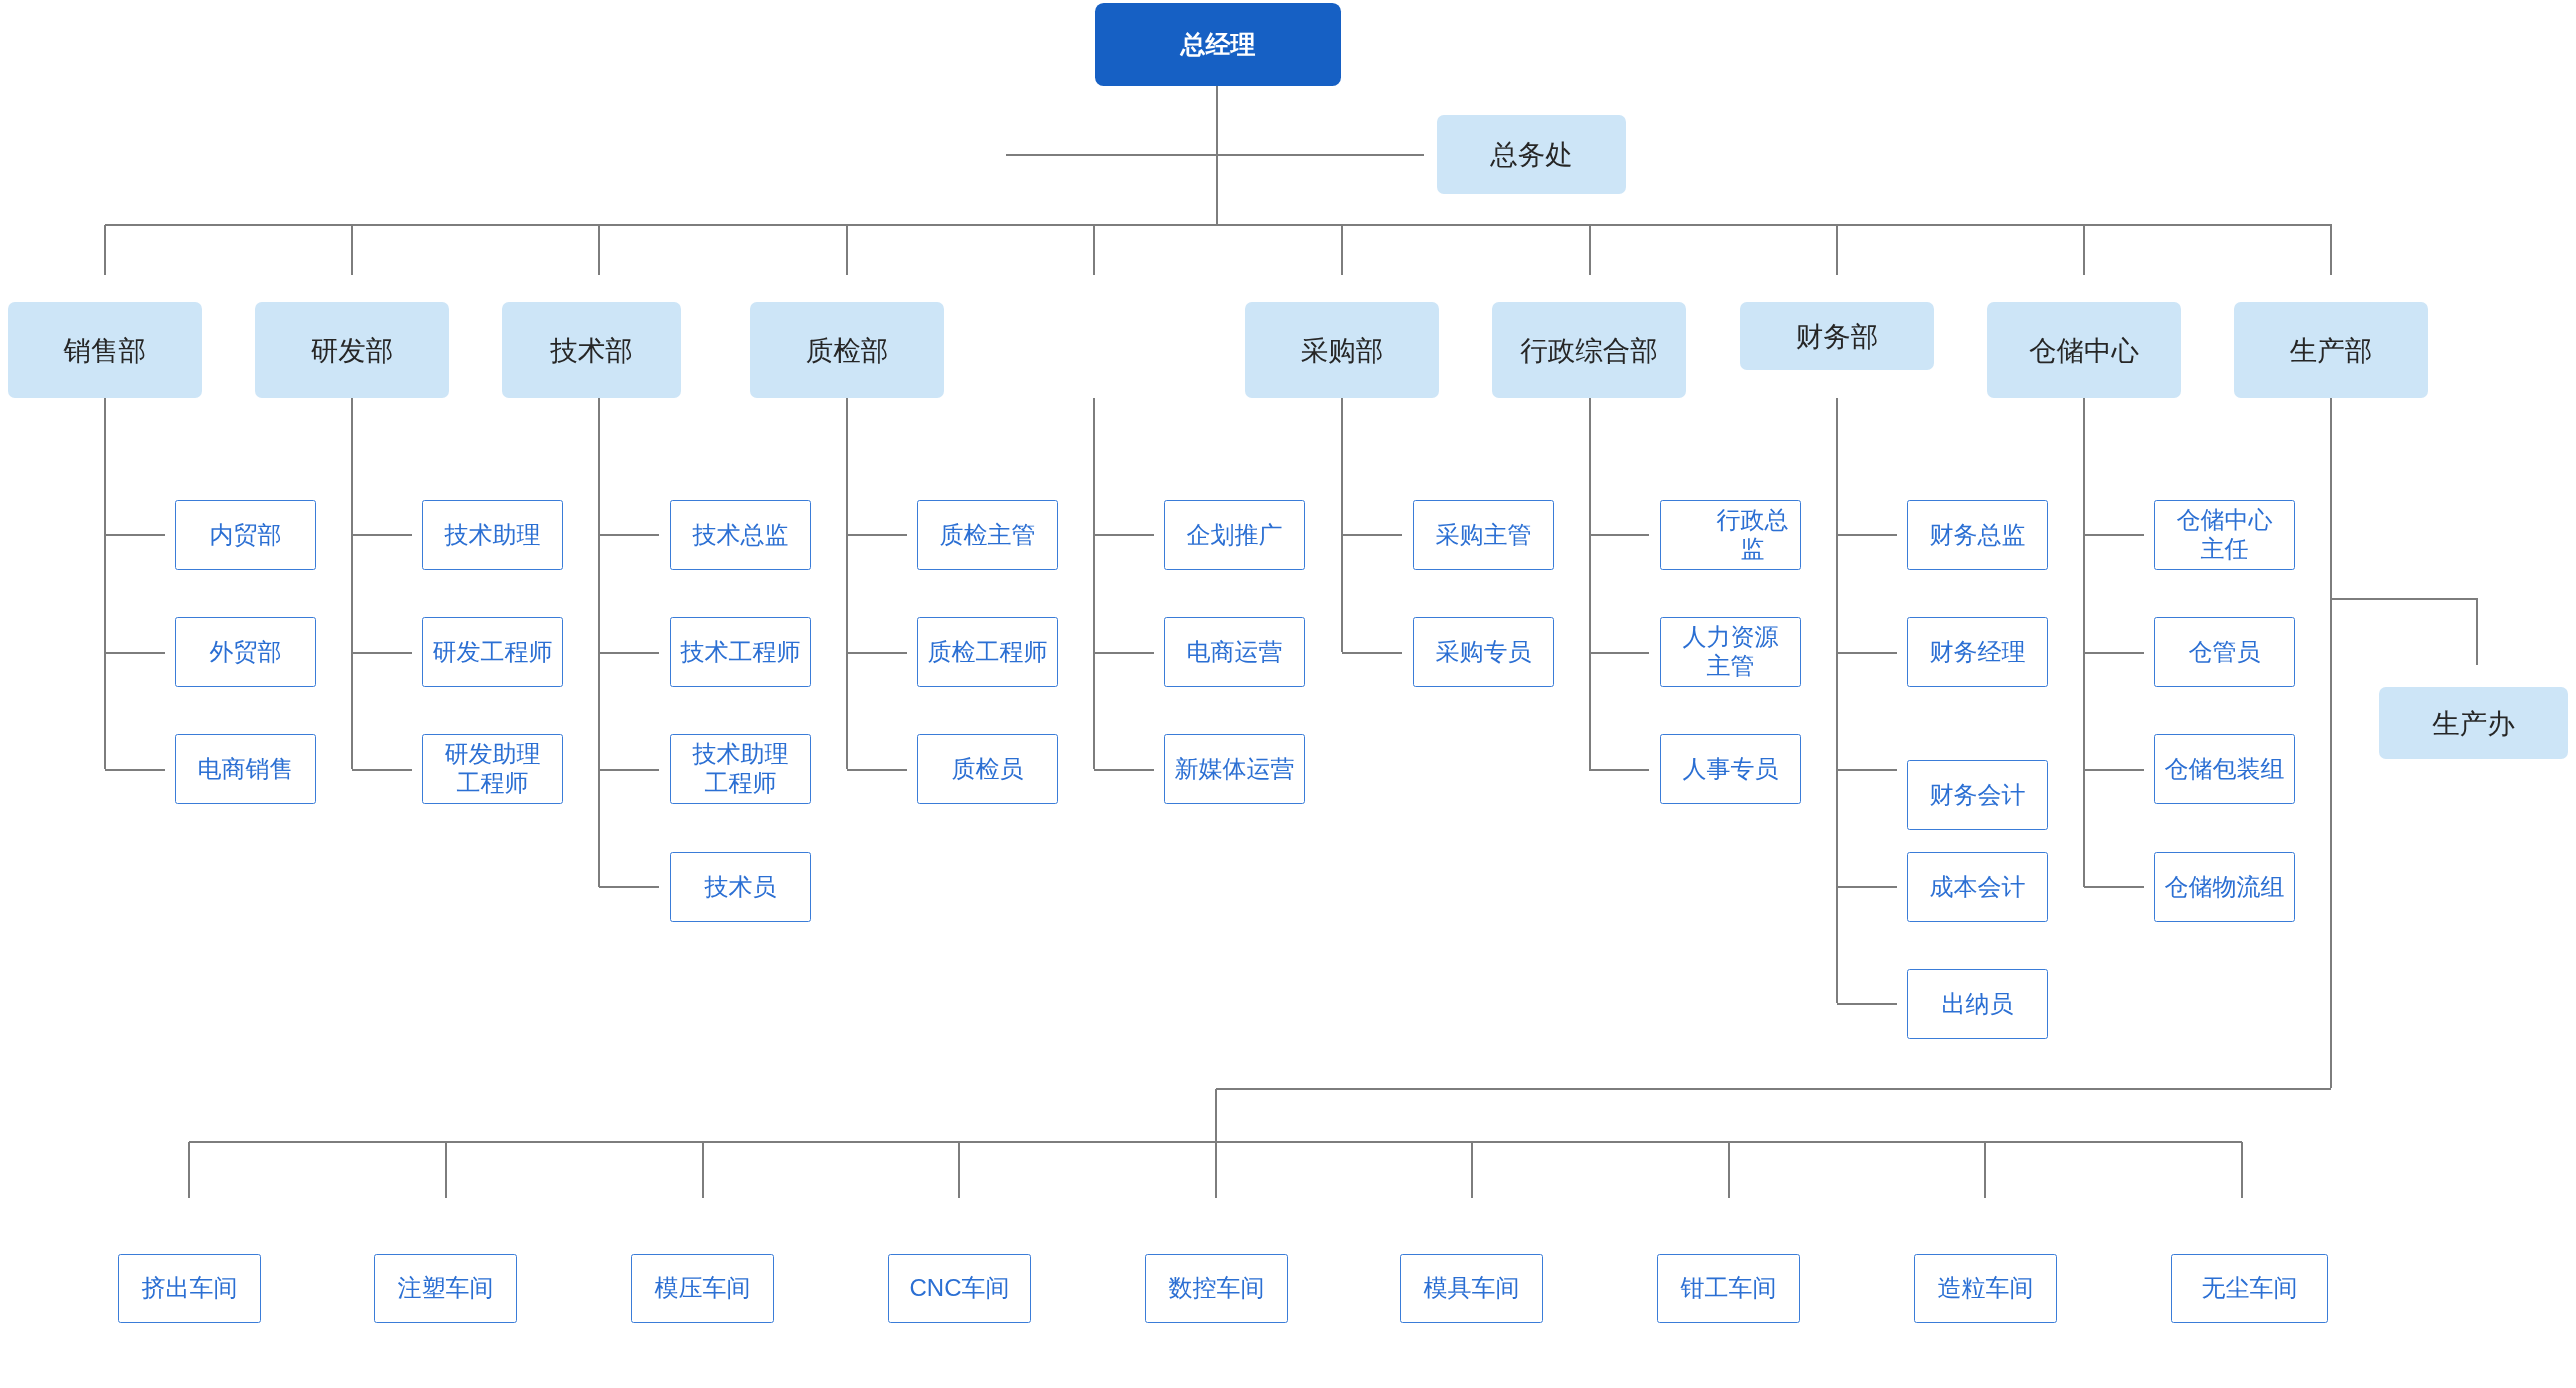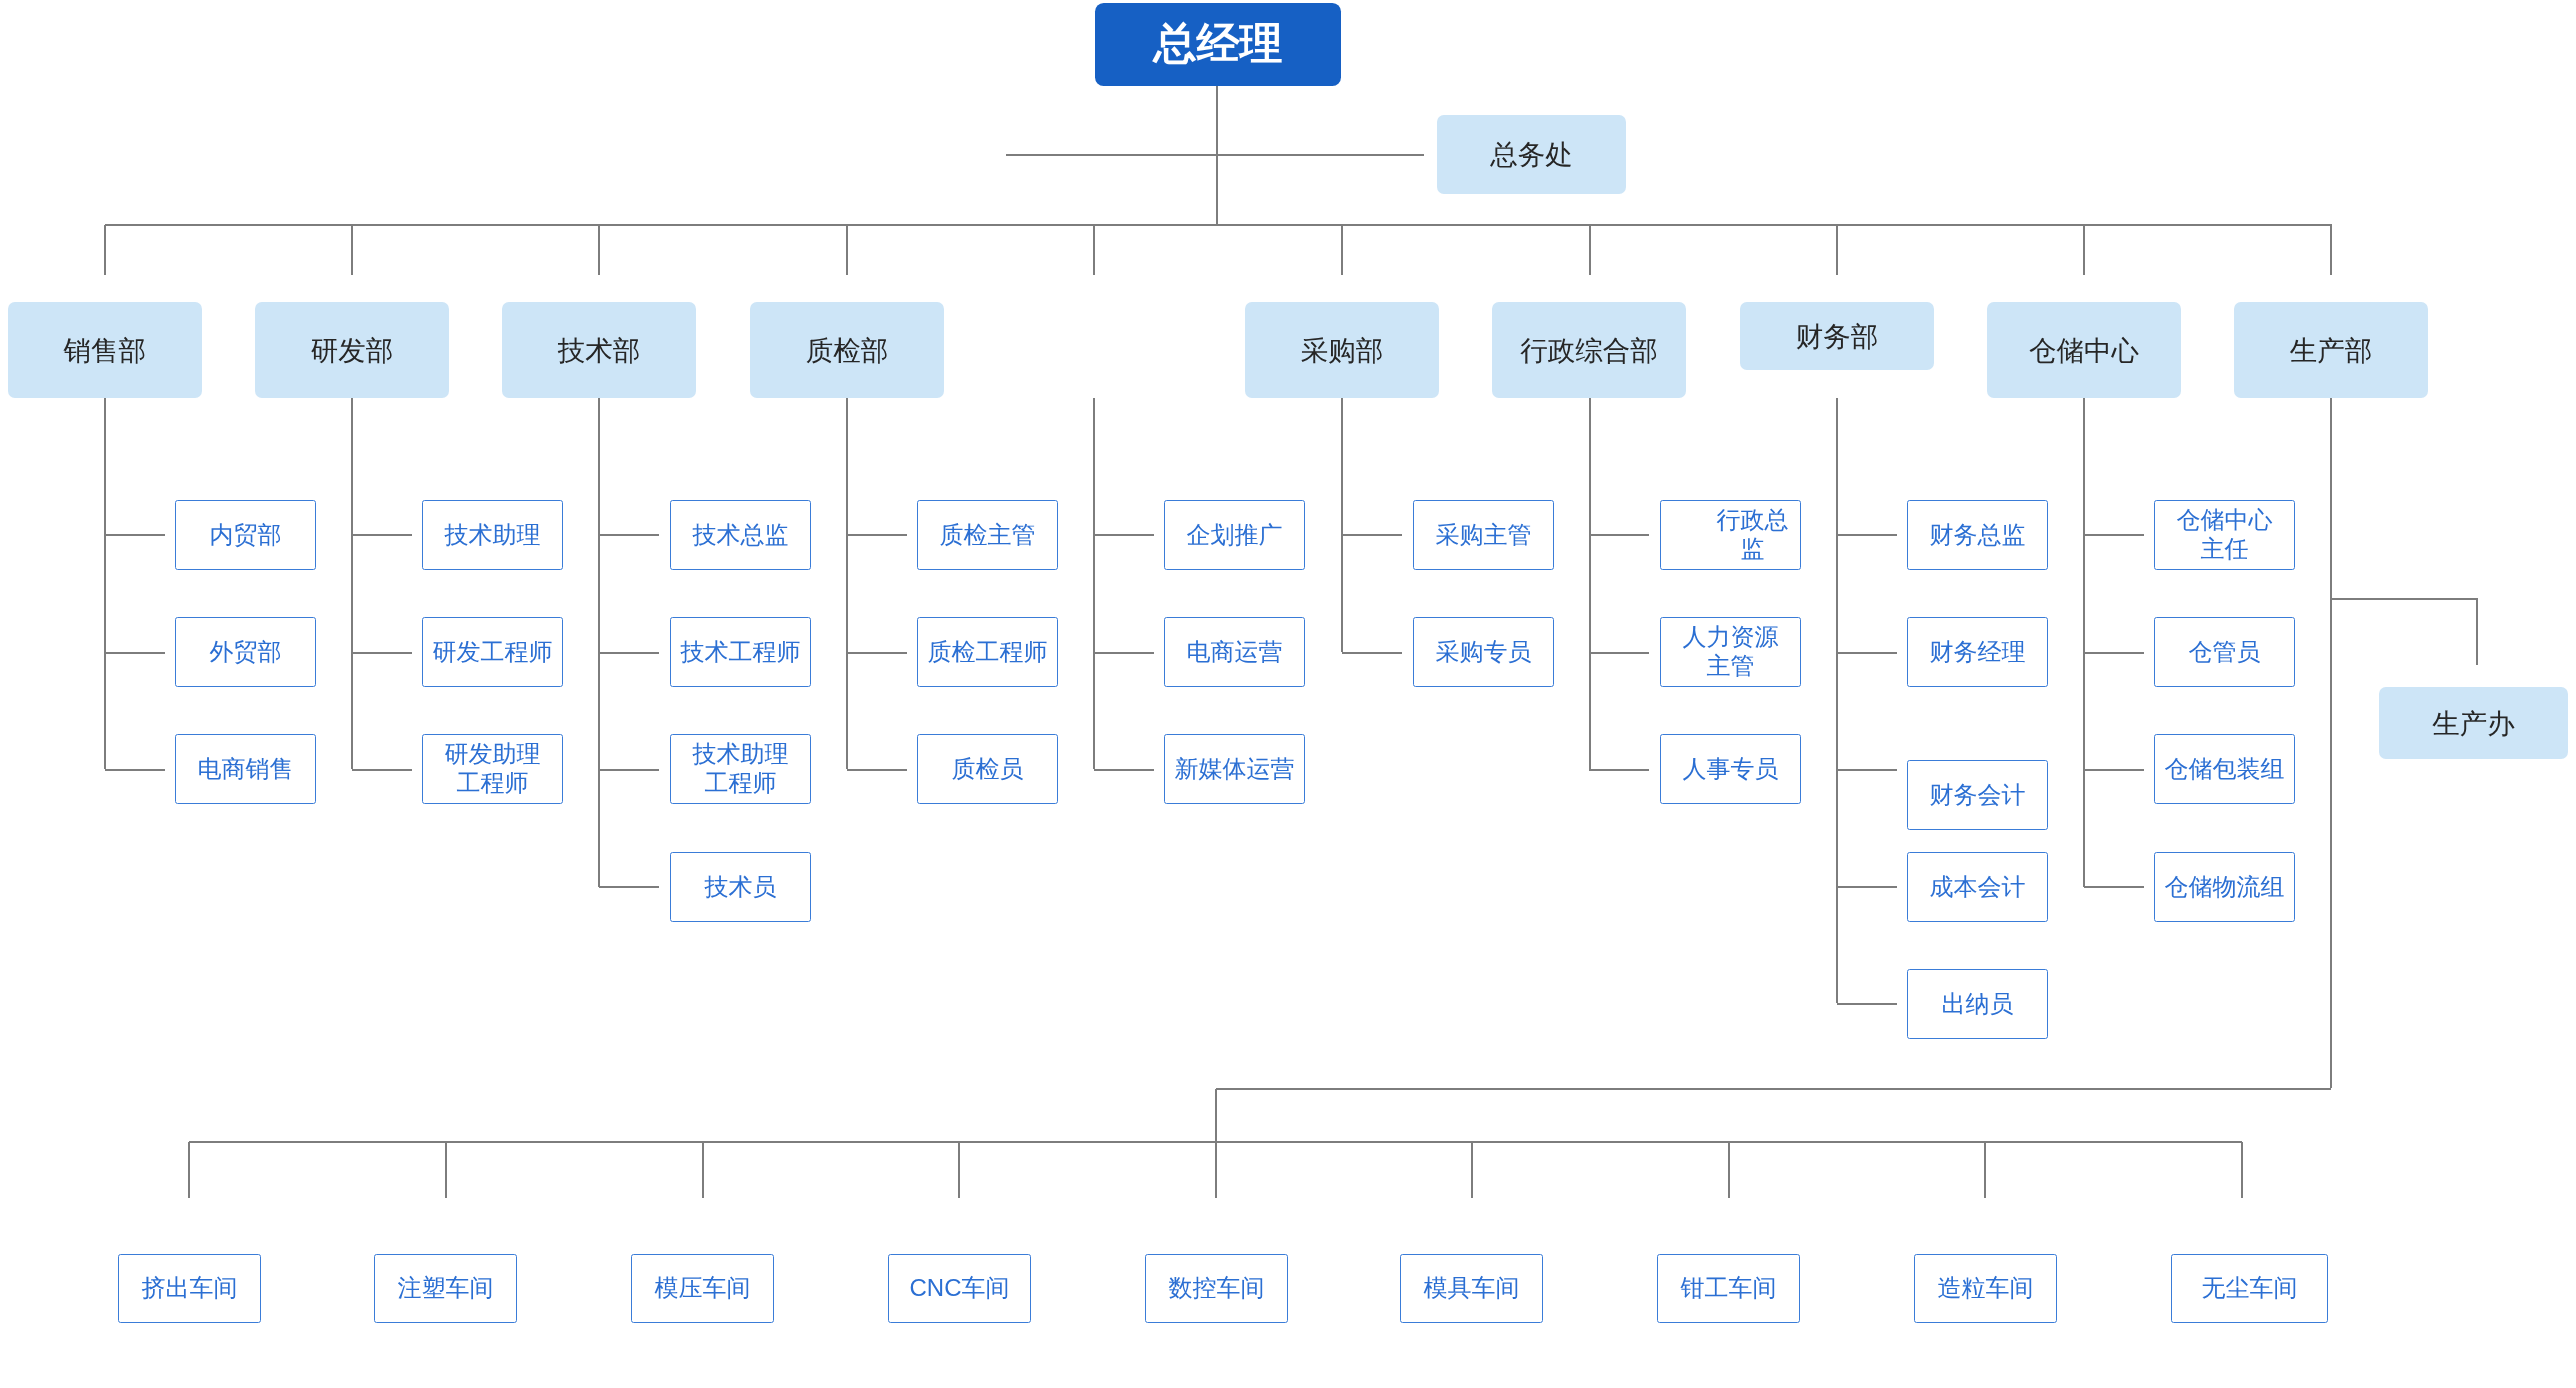--- a/index.html
+++ b/index.html
@@ -6,21 +6,21 @@
   .canvas{
     position:relative;width:2576px;height:1388px;background:#ffffff;
     font-family:"Liberation Sans", sans-serif;overflow:hidden;
   }
   .box{
     position:absolute;display:flex;align-items:center;justify-content:center;
     box-sizing:border-box;text-align:center;line-height:1.2;white-space:pre-line;
   }
   .box-primary{
     background:#1660C4;color:#ffffff;border-radius:8.6px;
-    font-weight:bold;font-size:43px;
+    font-weight:bold;font-size:25px;
   }
   .box-light{
     background:#CDE5F7;color:#262626;border-radius:6.9px;font-size:27.5px;
   }
   .box-white{
     background:#ffffff;border:1.7px solid #3A7CD8;color:#2B6FD3;
     border-radius:2.6px;font-size:24px;
   }
   .hline,.vline{position:absolute;background:#7d7d7d;}
   .hline{height:1.7px;}
@@ -49,21 +49,21 @@
     <div class="box box-light" style="left: 255px; top: 302px; width: 194px; height: 96px;"><span class="lbl">研发部</span></div>
     <div class="vline" style="left: 351px; top: 398px; height: 371px;"></div>
     <div class="hline" style="left: 352px; top: 534px; width: 60px;"></div>
     <div class="box box-white" style="left: 422px; top: 500px; width: 141px; height: 70px;"><span class="lbl">技术助理</span></div>
     <div class="hline" style="left: 352px; top: 652px; width: 60px;"></div>
     <div class="box box-white" style="left: 422px; top: 617px; width: 141px; height: 70px;"><span class="lbl">研发工程师</span></div>
     <div class="hline" style="left: 352px; top: 769px; width: 60px;"></div>
     <div class="box box-white" style="left: 422px; top: 734px; width: 141px; height: 70px;"><span class="lbl">研发助理
 工程师</span></div>
     <div class="vline" style="left: 598px; top: 225px; height: 50px;"></div>
-    <div class="box box-light" style="left: 502px; top: 302px; width: 194px; height: 96px;"><span class="lbl">技术部</span></div>
+    <div class="box box-light" style="left: 502px; top: 302px; width: 179px; height: 96px;"><span class="lbl">技术部</span></div>
     <div class="vline" style="left: 598px; top: 398px; height: 489px;"></div>
     <div class="hline" style="left: 599px; top: 534px; width: 60px;"></div>
     <div class="box box-white" style="left: 670px; top: 500px; width: 141px; height: 70px;"><span class="lbl">技术总监</span></div>
     <div class="hline" style="left: 599px; top: 652px; width: 60px;"></div>
     <div class="box box-white" style="left: 670px; top: 617px; width: 141px; height: 70px;"><span class="lbl">技术工程师</span></div>
     <div class="hline" style="left: 599px; top: 769px; width: 60px;"></div>
     <div class="box box-white" style="left: 670px; top: 734px; width: 141px; height: 70px;"><span class="lbl">技术助理
 工程师</span></div>
     <div class="hline" style="left: 599px; top: 886px; width: 60px;"></div>
     <div class="box box-white" style="left: 670px; top: 852px; width: 141px; height: 70px;"><span class="lbl">技术员</span></div>

